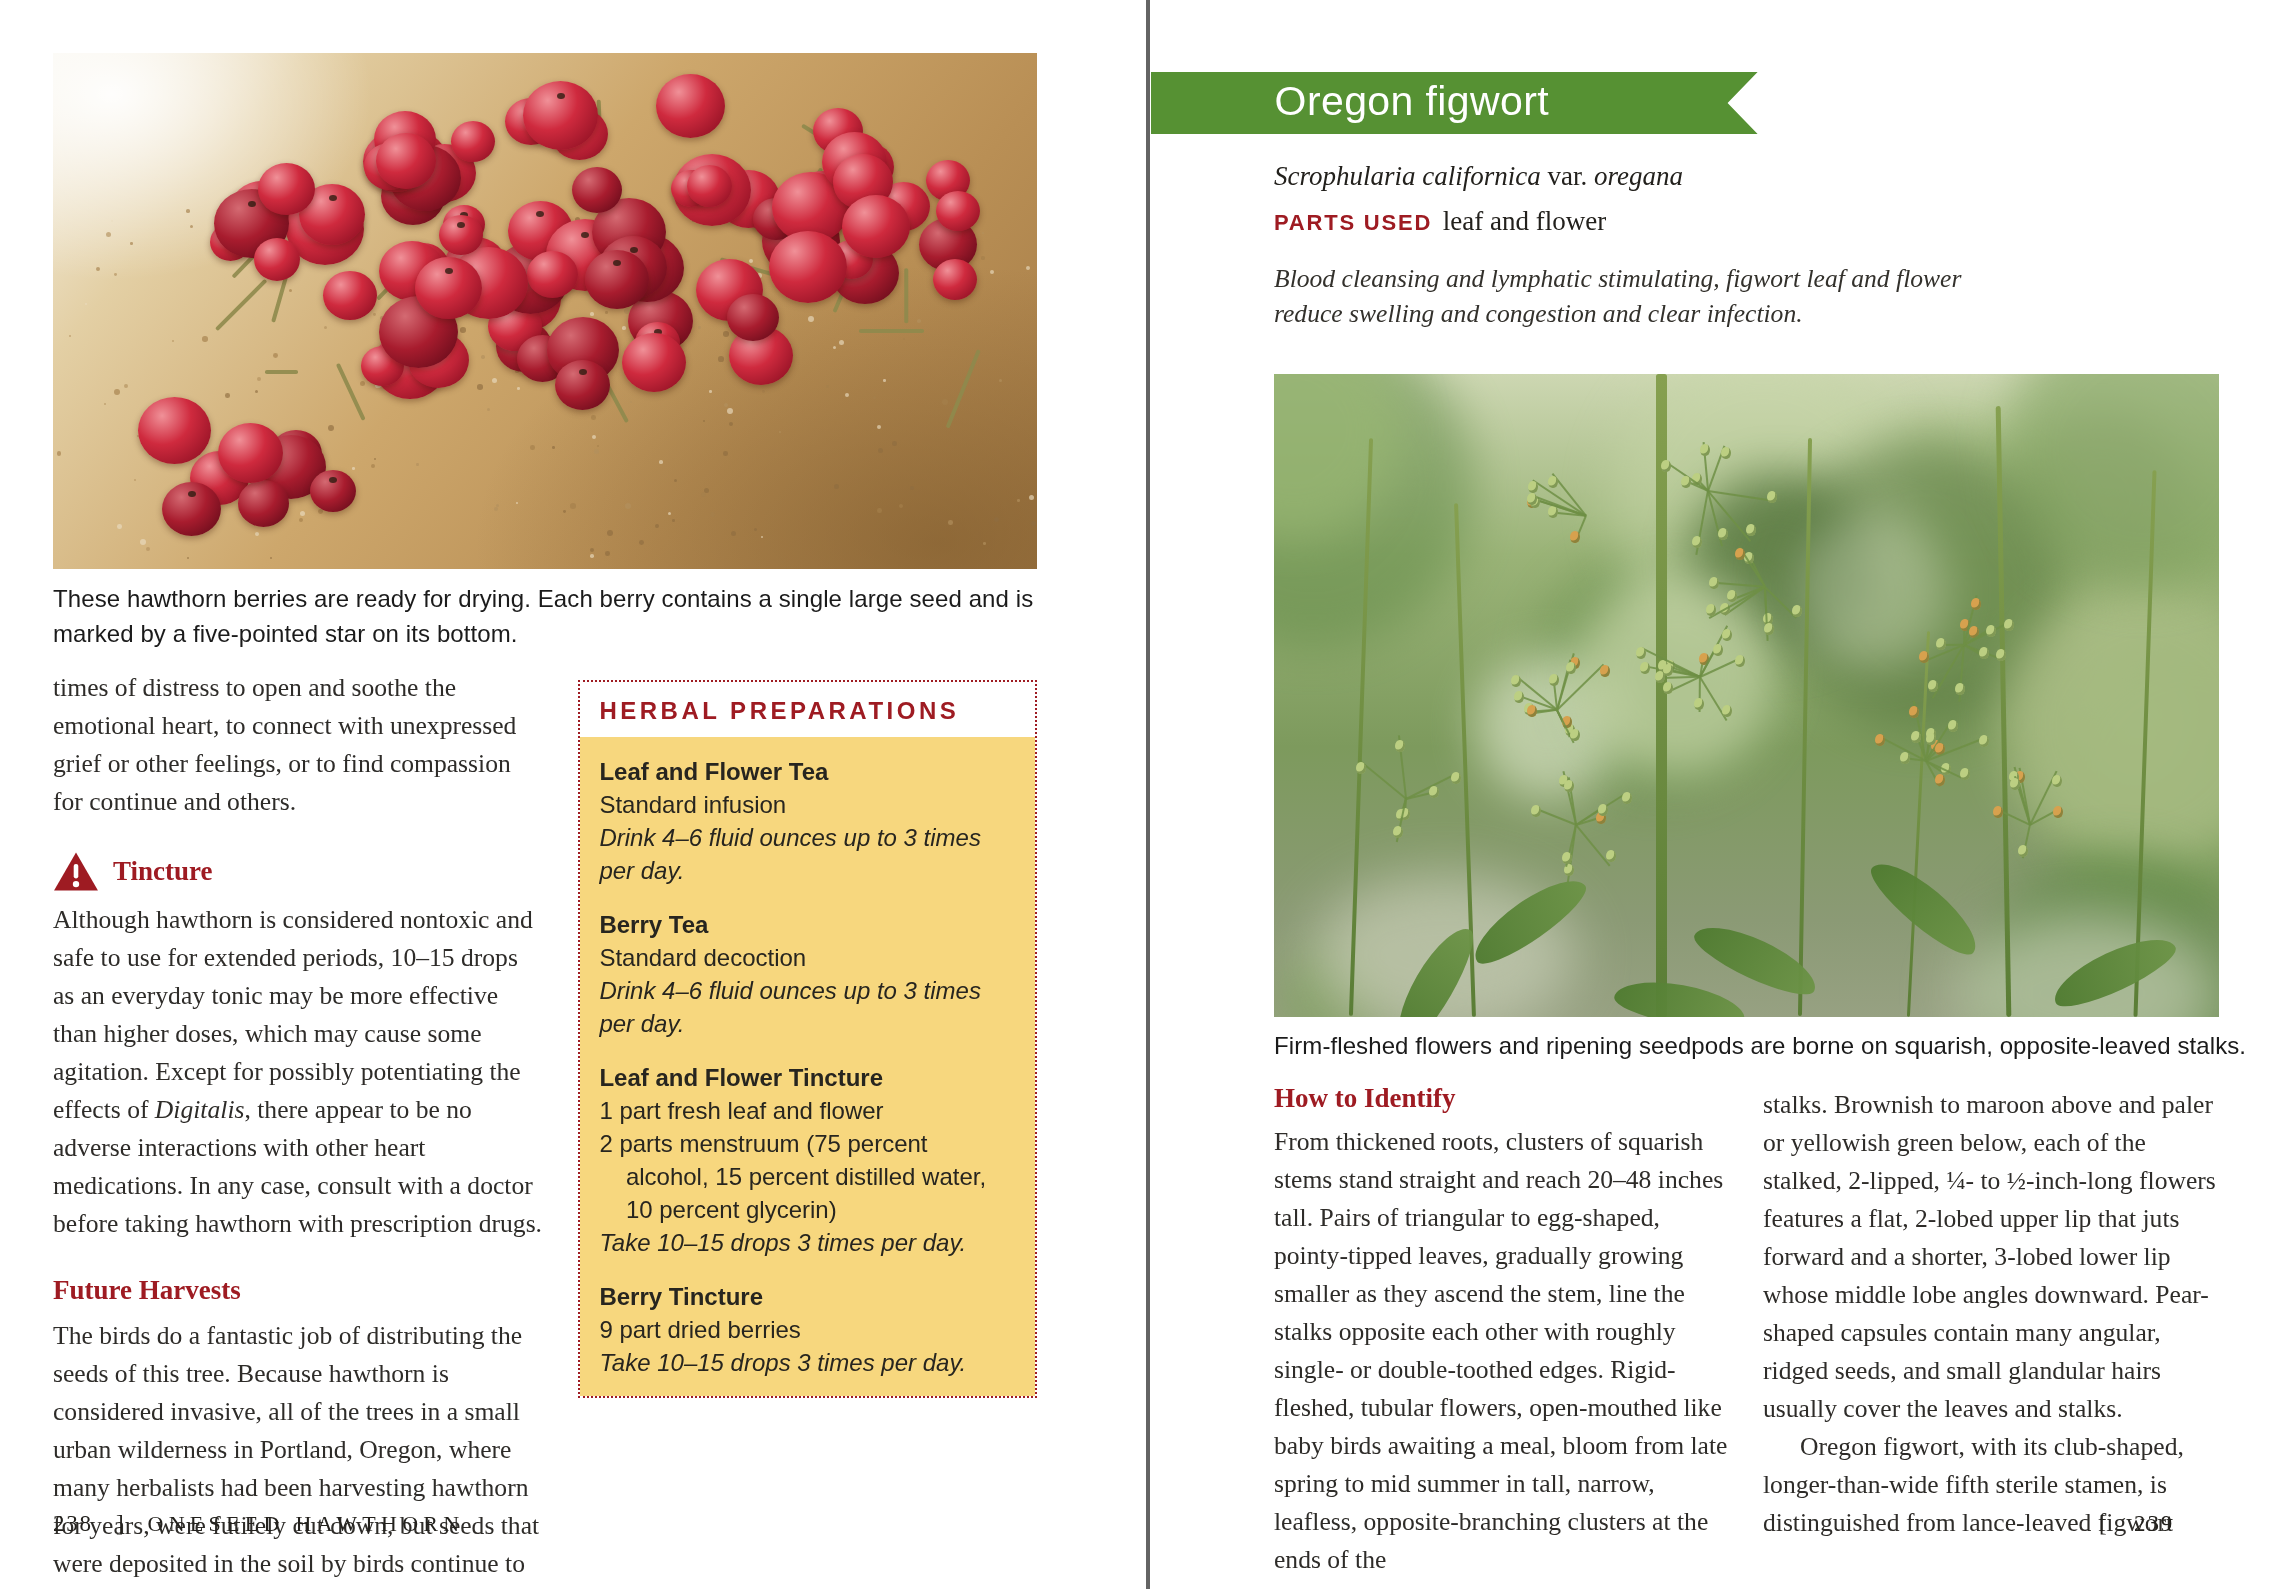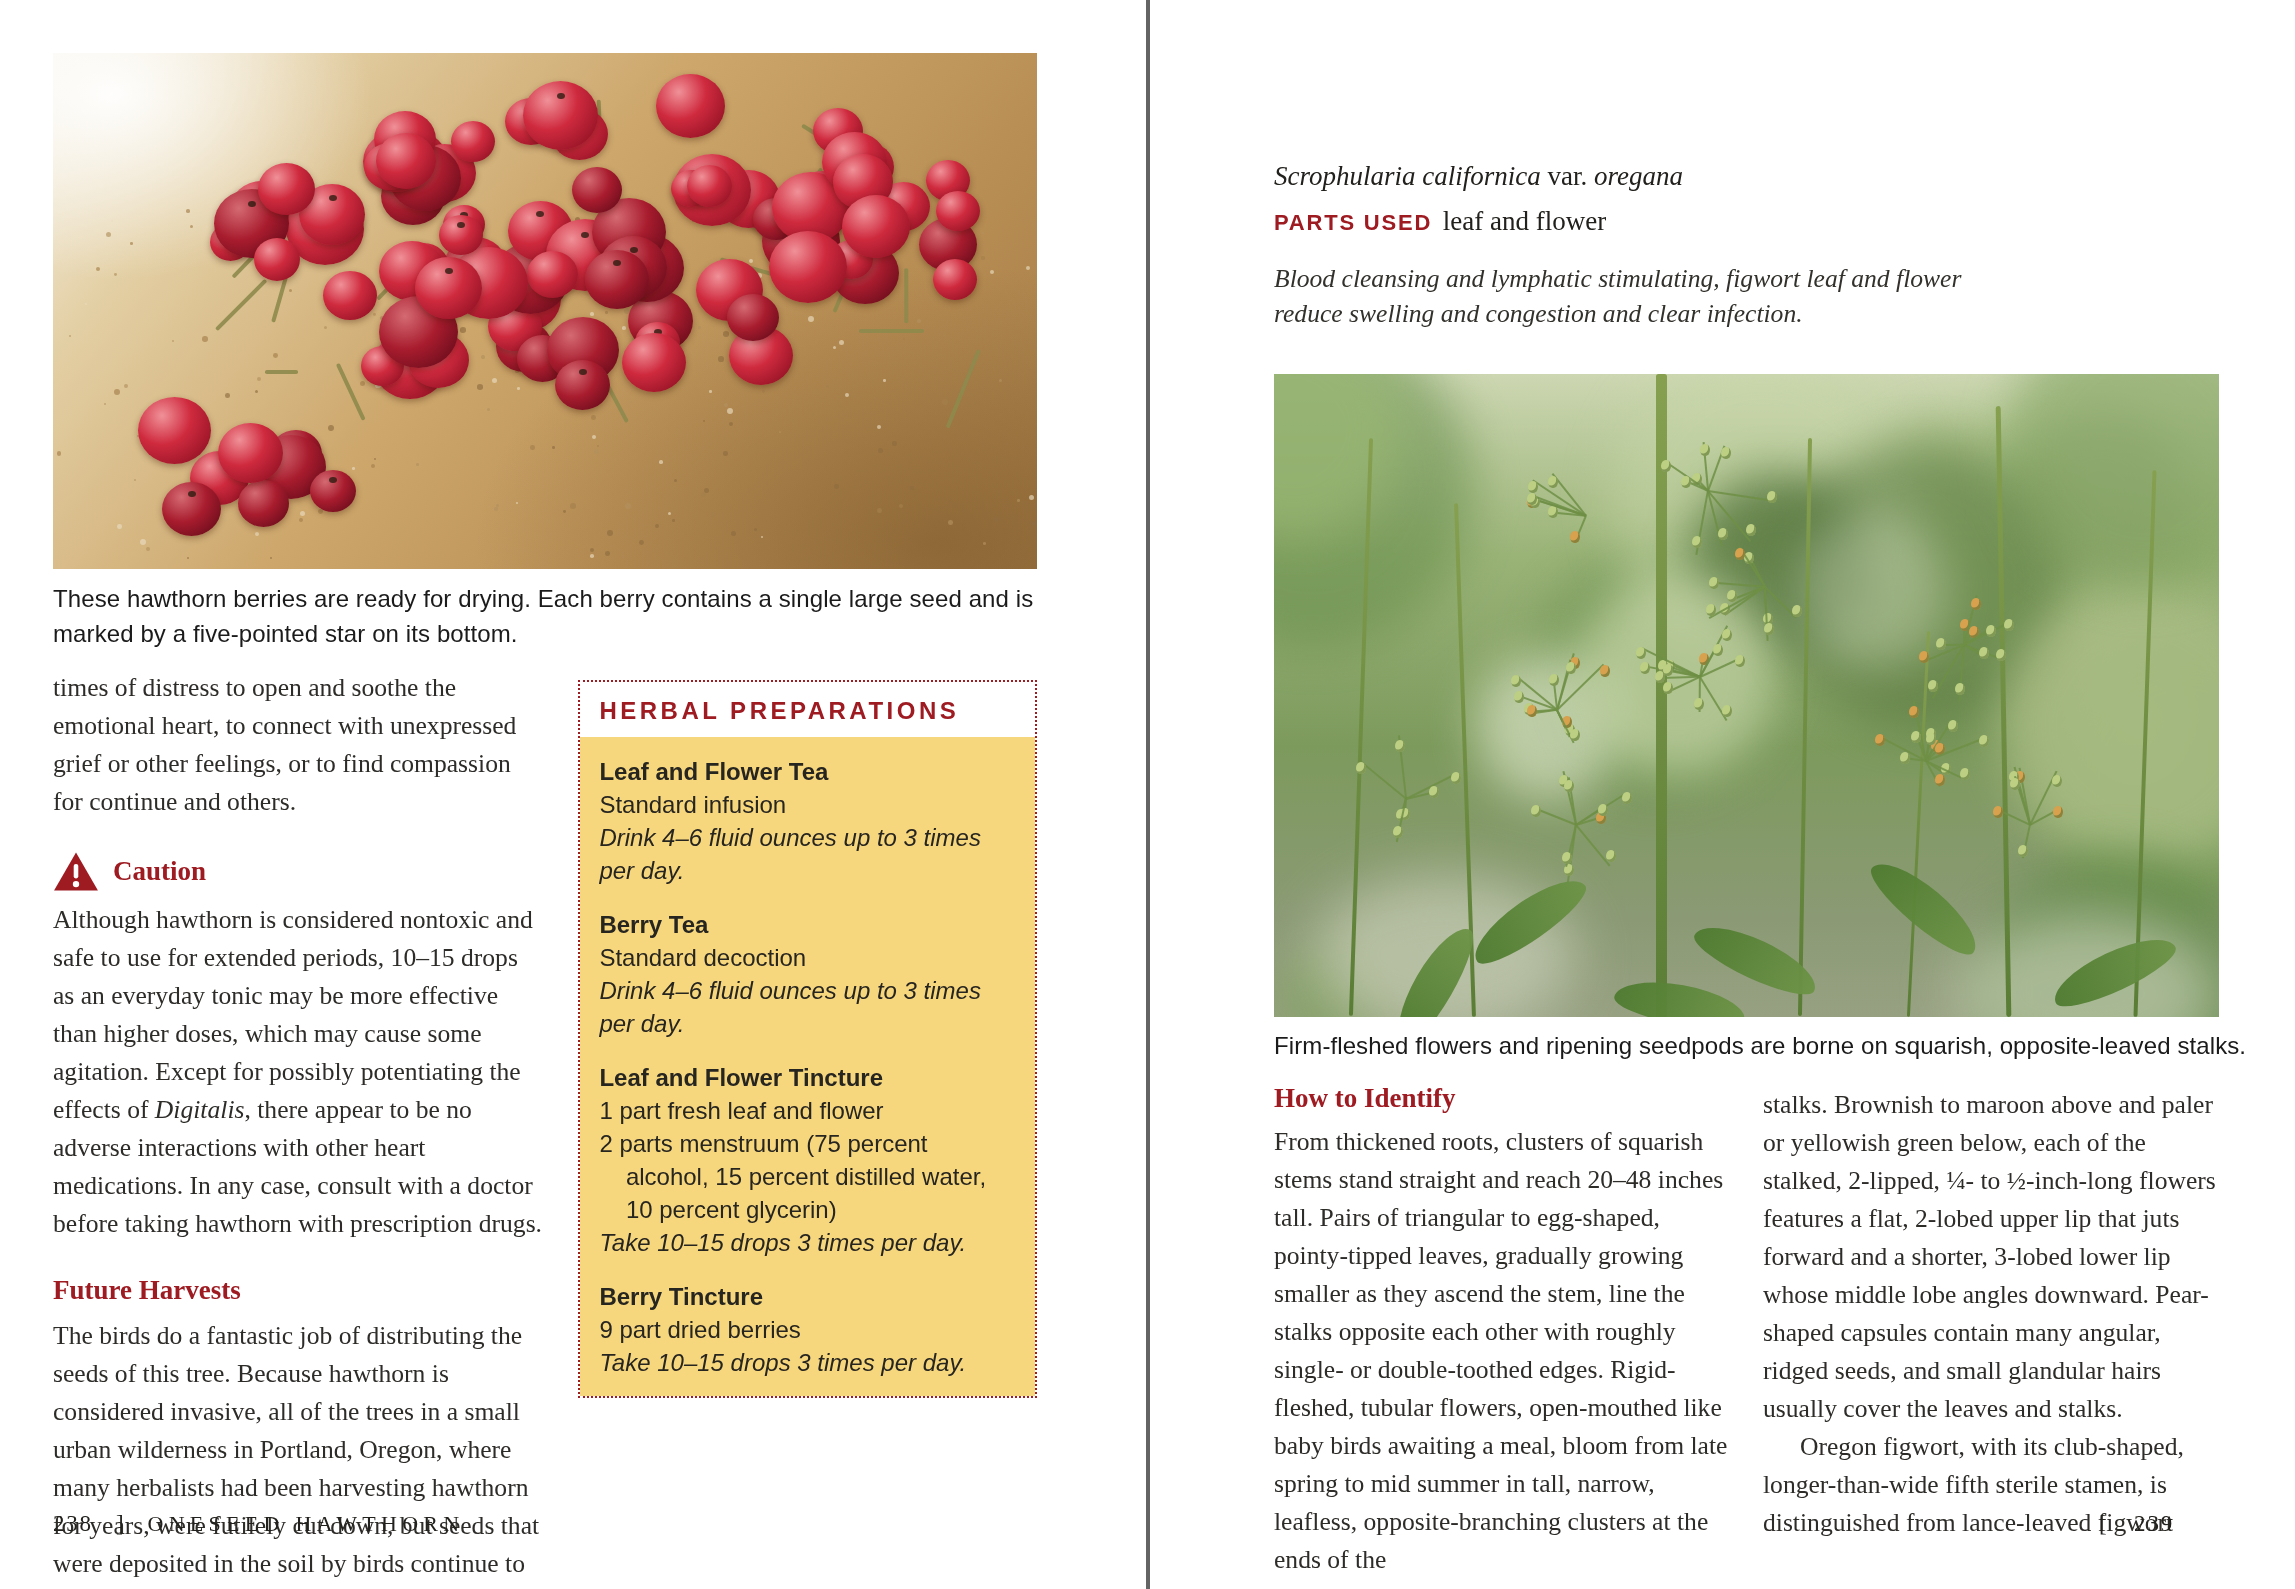--- a/index.html
+++ b/index.html
@@ -424,21 +424,21 @@
       <p class="serif-p">times of distress to open and soothe the emotional heart, to connect with unexpressed grief or other feelings, or to find compassion for continue and others.</p>
 
       <h3 class="red-head caution-head">
         <span class="caution-ic">
           <svg viewBox="0 0 26 23" xmlns="http://www.w3.org/2000/svg" aria-hidden="true">
             <path d="M13 0.8 L25.4 22.2 H0.6 Z" fill="#9e1b22"></path>
             <rect x="11.7" y="7.2" width="2.6" height="8.2" rx="1.2" fill="#ffffff"></rect>
             <circle cx="13" cy="18.6" r="1.8" fill="#ffffff"></circle>
           </svg>
         </span>
-        <span>Caution</span>
+        <span>Tincture</span>
       </h3>
       <p class="serif-p"><span>Although hawthorn is considered nontoxic and safe to use for extended periods, 10–15 drops as an everyday tonic may be more effective than higher doses, which may cause some agitation. Except for possibly potentiating the effects of </span><em class="ital">Digitalis</em><span>, there appear to be no adverse interactions with other heart medications. In any case, consult with a doctor before taking hawthorn with prescription drugs.</span></p>
 
       <h3 class="red-head">Future Harvests</h3>
       <p class="serif-p">The birds do a fantastic job of distributing the seeds of this tree. Because hawthorn is considered invasive, all of the trees in a small urban wilderness in Portland, Oregon, where many herbalists had been harvesting hawthorn for years, were futilely cut down, but seeds that were deposited in the soil by birds continue to sprout.</p>
     </div>
 
     <aside class="prep-box">
       <h4 class="prep-title">HERBAL PREPARATIONS</h4>
       <div class="prep-body">
@@ -473,20 +473,23 @@
 
     <footer class="folio folio-left">
       <span class="folio-num">238</span><span class="folio-brkt">]</span><span class="folio-title">ONESEED HAWTHORN</span>
     </footer>
   </section>
 
   <div class="gutter"></div>
 
   <section class="page page-right">
 
+    <header class="ribbon">
+      <h1 class="ribbon-title">Oregon figwort</h1>
+    </header>
 
     <p class="sci-line"><em>Scrophularia californica</em><span class="roman"> var. </span><em>oregana</em></p>
 
     <p class="parts-line">
       <span class="parts-label">PARTS USED</span><span>leaf and flower</span>
     </p>
 
     <p class="intro">Blood cleansing and lymphatic stimulating, figwort leaf and flower reduce swelling and congestion and clear infection.</p>
 
     <figure class="photo photo-figwort" id="figwort-photo">

